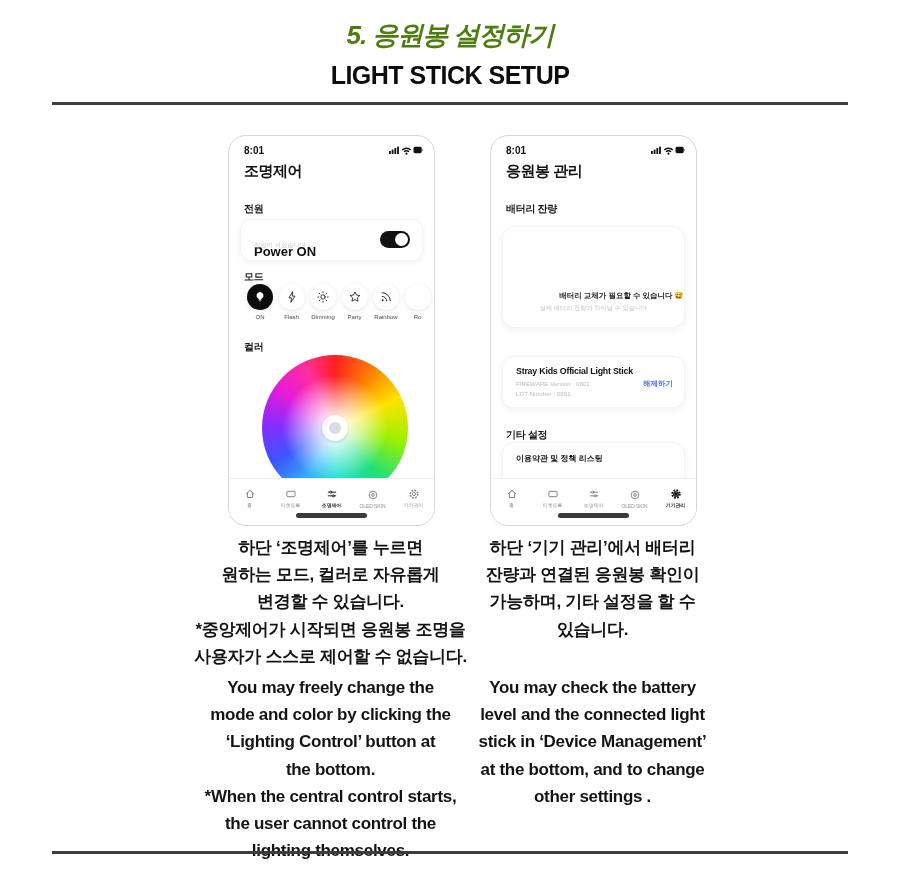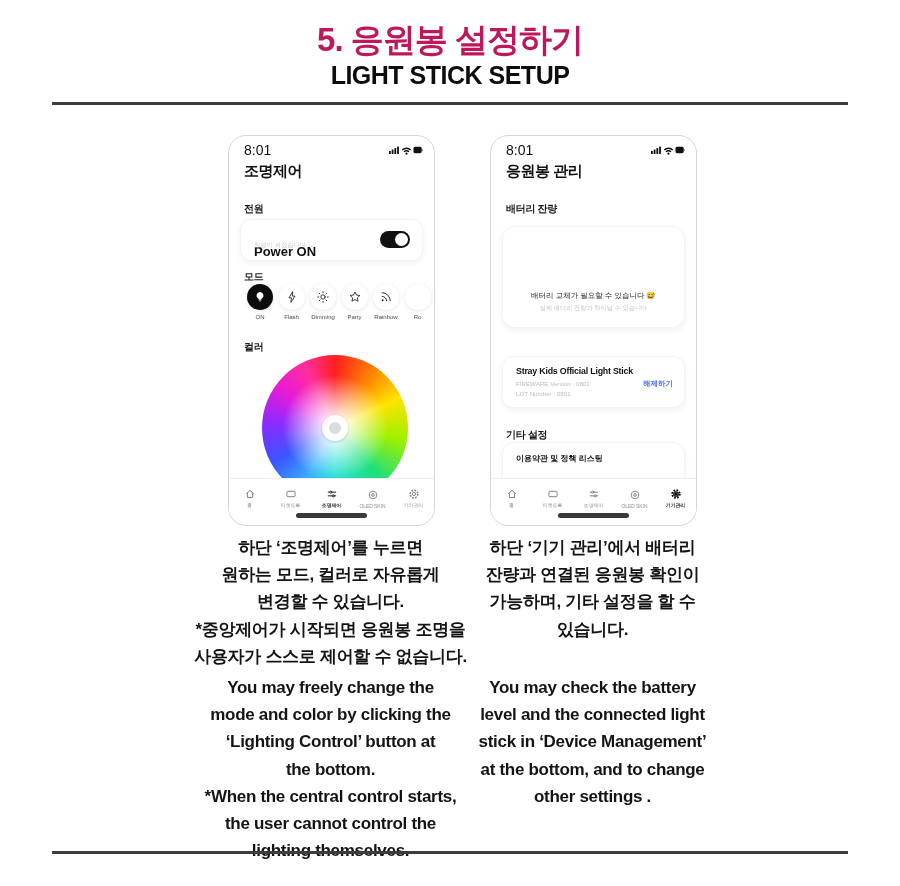--- a/index.html
+++ b/index.html
@@ -1,32 +1,32 @@
 <!DOCTYPE html>
 <html><head>
 <meta charset="utf-8">
 <style>
   html,body{margin:0;padding:0;background:#fff;}
   body{width:900px;height:886px;position:relative;font-family:"Liberation Sans",sans-serif;color:#111;overflow:hidden;}
   .abs{position:absolute;}
 
   
-  .title-kr{top:18px;left:0;right:0;text-align:center;font-size:33px;font-weight:800;letter-spacing:-1px;color:#be185d;}
+  .title-kr{top:18px;left:0;right:0;text-align:center;font-size:26px;font-weight:800;letter-spacing:-1px;color:#4d7c0f;font-style:italic;}
   .title-en{top:61px;left:0;right:0;text-align:center;font-size:25px;font-weight:700;letter-spacing:-0.5px;color:#0d0d0d;}
   .rule{left:52px;width:796px;height:3px;background:#3d3d3d;}
   .rule-top{top:102px;}
   .rule-bottom{top:851px;}
 
   
   .phone{top:135px;width:205px;height:389px;background:#fff;border:1px solid #d7d7d7;border-radius:18px;overflow:hidden;}
   .phone-left{left:228px;}
   .phone-right{left:490px;}
 
   .statusbar{top:8px;left:15px;right:11px;height:12px;display:flex;justify-content:space-between;align-items:center;}
-  .time{font-size:14px;font-weight:400;color:#111;}
+  .time{font-size:10px;font-weight:700;color:#111;}
   .screen-title{top:26px;left:15px;font-size:15px;font-weight:800;letter-spacing:-0.5px;}
   .sec-label{left:15px;font-size:10px;font-weight:800;letter-spacing:-0.3px;color:#1a1a1a;}
 
   .card{background:#fff;border:1px solid #f3f3f3;border-radius:11px;box-shadow:0 2px 7px rgba(0,0,0,0.06);}
 
   
   .power-card{top:83px;left:11px;width:181px;height:40px;}
   .pc-title{top:24px;left:13px;font-size:13px;font-weight:800;}
   .pc-sub{top:21px;left:13px;font-size:6.3px;color:#c9c9c9;}
   .toggle{top:11px;right:12px;width:30px;height:17px;background:#111;border-radius:9px;}
@@ -49,21 +49,21 @@
       conic-gradient(from 0deg,#ff2020,#ff8a00 10%,#ffe400 18%,#9cf000 28%,#21e07a 38%,#19e0d2 50%,#38b0ff 58%,#3a55ff 67%,#8a2bff 76%,#e81bd8 85%,#ff2e9a 93%,#ff2020);
     filter:blur(0.6px);}
   .picker{top:279px;left:93px;width:26px;height:26px;border-radius:50%;background:rgba(255,255,255,0.78);box-shadow:0 1px 3px rgba(0,0,0,0.18);}
   .picker-dot{position:absolute;top:7px;left:7px;width:12px;height:12px;border-radius:50%;background:#d9dde0;}
 
   
   .battery-card{top:90px;left:11px;width:181px;height:100px;border-radius:13px;}
   .gauge-wrap{top:4px;left:57px;width:67px;height:58px;}
   .gauge-wrap svg{width:67px;height:58px;display:block;}
   .gauge-pct{position:absolute;top:26px;left:0;width:67px;text-align:center;font-size:11.5px;font-weight:800;color:#2fc0a6;}
-  .bat-caption{top:64px;left:0;width:181px;text-align:center;font-size:7.5px;font-weight:400;color:#222;}
+  .bat-caption{top:64px;left:0;width:181px;text-align:right;font-size:7.5px;font-weight:700;color:#222;}
   .bat-sub{top:77px;left:0;width:181px;text-align:center;font-size:6.2px;color:#c5c5c5;}
 
   
   .sec-connected{top:206px;margin-top:22px;}
   .device-card{top:220px;left:11px;width:181px;height:50px;}
   .dc-name{top:9px;left:13px;font-size:8.8px;font-weight:800;letter-spacing:-0.2px;}
   .dc-fw{top:23px;left:13px;font-size:6.2px;color:#bcbcbc;}
   .dc-lot{top:33px;left:13px;font-size:6.2px;color:#bcbcbc;}
   .dc-link{top:22px;right:11px;font-size:7.5px;font-weight:700;color:#4a6ee8;}
 

